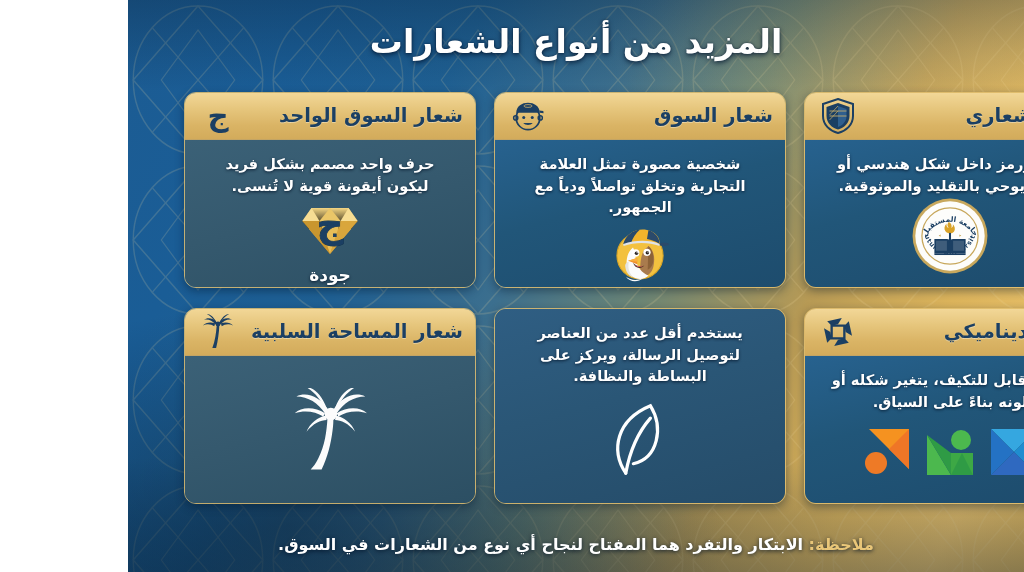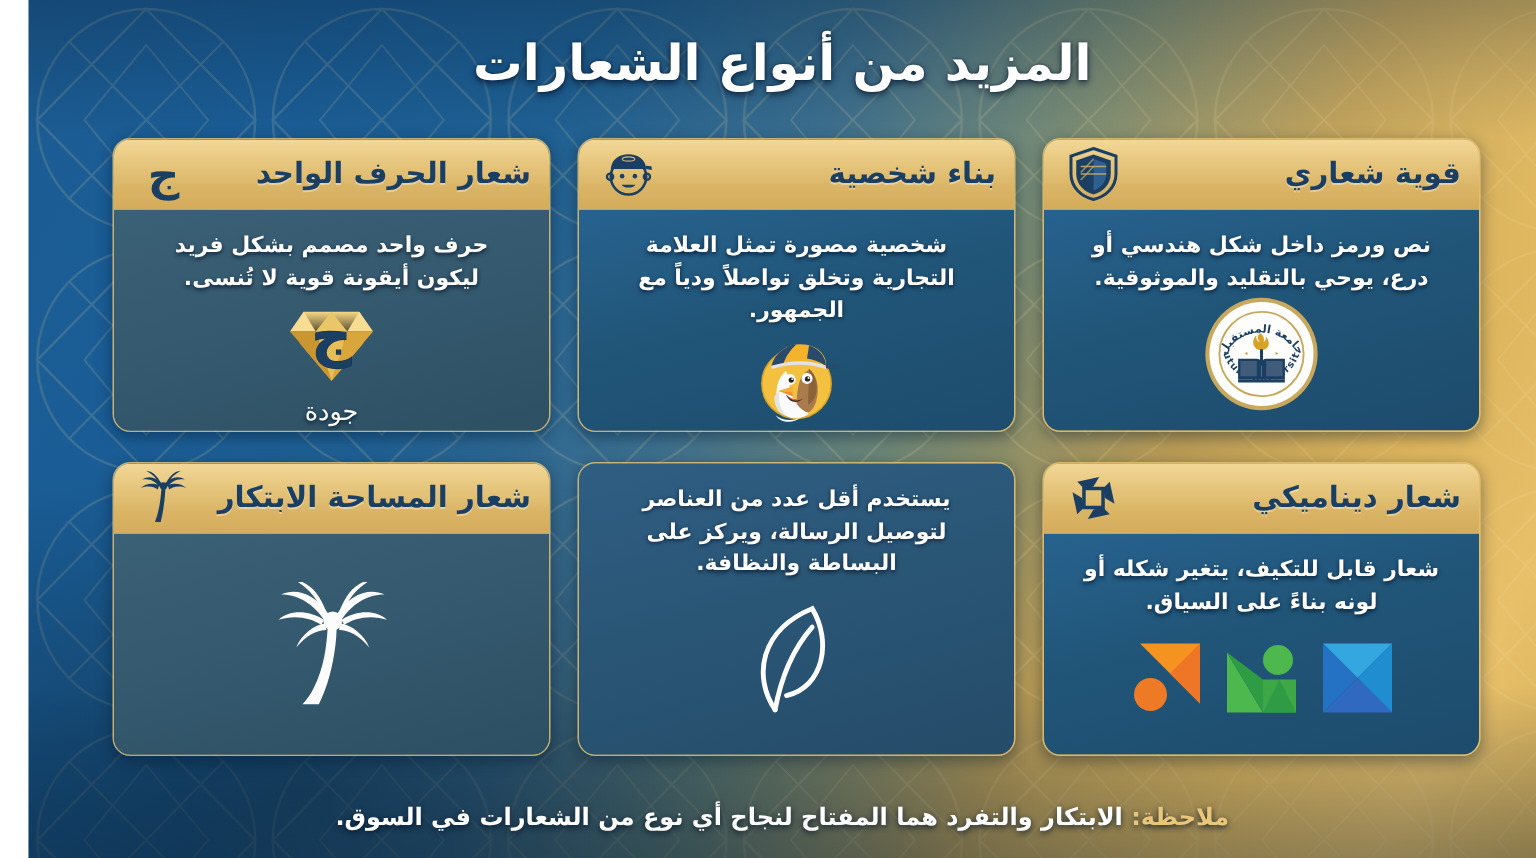--- a/index.html
+++ b/index.html
@@ -5,21 +5,21 @@
   * { margin:0; padding:0; box-sizing:border-box; }
 
   html, body {
     width:1024px; height:572px;
     overflow:hidden;
     font-family:"DejaVu Sans", sans-serif;
   }
 
   #stage {
     position:relative;
-    width:1005px; height:572px;
+    width:896px; height:572px;
     background:
       linear-gradient(118deg,
         #1c5c93 0%,
         #1a5d96 16%,
         #1f6093 30%,
         #3c6f8e 44%,
         #6c8575 56%,
         #b79a55 70%,
         #dcb45c 82%,
         #e8c06a 92%,
@@ -147,21 +147,21 @@
     display:flex;
     flex-direction:column;
     align-items:center;
     justify-content:center;
     gap:3px;
     padding-bottom:4px;
   }
 
   .logo-caption {
     font-size:13px;
-    font-weight:normal;
+    font-weight:bold;
     color:#e9c678;
     text-shadow:0 1px 3px rgba(0,18,38,.85);
     margin-top:0;
   }
 
   .shapes-row {
     display:flex;
     align-items:center;
     justify-content:center;
     gap:14px;
@@ -249,21 +249,21 @@
               <path d="M-18 6 h14 v13 h-14 z M18 6 h-14 v13 h14 z" fill="#fdfdfb" opacity=".16"></path>
               <path d="M-20 22 h40 v2.4 h-40 z" fill="#1b3f63"></path>
             </g>
           </svg>
         </div>
       </div>
     </div>
 
     <div class="card">
       <div class="card-head">
-        <span class="card-title">بناء شخصية</span>
+        <span class="card-title">شعار السوق</span>
         <span class="head-icon">
           <svg width="34" height="34" viewBox="0 0 36 36">
             <circle cx="18" cy="20" r="12.5" fill="none" stroke="#1b3f63" stroke-width="1.8"></circle>
             <path d="M5.5 14.5 C6 7.5 11.5 4 18 4 C24.5 4 30 7.5 30.5 14.5 Z" fill="#1b3f63"></path>
             <path d="M30.5 14.5 L34.5 15.2 L34.2 12.6 L30 12.2 Z" fill="#1b3f63"></path>
             <ellipse cx="18" cy="7.4" rx="4.4" ry="1.5" fill="none" stroke="#d6b46c" stroke-width=".8"></ellipse>
             <circle cx="13.5" cy="19.5" r="1.6" fill="#1b3f63"></circle>
             <circle cx="22.5" cy="19.5" r="1.6" fill="#1b3f63"></circle>
             <path d="M13 25.5 C15 28.2 21 28.2 23 25.5 Z" fill="#1b3f63"></path>
             <circle cx="5" cy="20" r="2.2" fill="none" stroke="#1b3f63" stroke-width="1.6"></circle>
@@ -298,21 +298,21 @@
             <path d="M26 37 C44 31 64 31 78 37 C78 39.4 78 40 78 40 C62 34.5 43 34.5 26.5 40 Z" fill="#e0e3e7"></path>
             <path d="M30 84 c6 5 16 6 24 2 c-6 6 -19 6 -24-2 z" fill="#fbfbfb"></path>
           </svg>
 
         </div>
       </div>
     </div>
 
     <div class="card warm">
       <div class="card-head">
-        <span class="card-title">شعار الحرف الواحد</span>
+        <span class="card-title">شعار السوق الواحد</span>
         <span class="head-icon">
           <svg width="34" height="36" viewBox="0 0 36 36">
             <text x="18" y="29" font-size="31" font-weight="bold" fill="#1b3f63" font-family="DejaVu Sans, sans-serif" text-anchor="middle">ج</text>
           </svg>
         </span>
       </div>
       <div class="card-body">
         <p class="card-desc">حرف واحد مصمم بشكل فريد ليكون أيقونة قوية لا تُنسى.</p>
         <div class="logo-slot">
           <svg width="68" height="66" viewBox="0 0 100 100">
@@ -389,21 +389,21 @@
           <svg width="66" height="76" viewBox="0 0 66 80">
             <path d="M18 76 C2 52 8 20 44 5 C58 28 52 60 26 66" fill="none" stroke="#ffffff" stroke-width="3.4" stroke-linecap="round"></path>
             <path d="M18 76 C22 54 30 34 44 18" fill="none" stroke="#ffffff" stroke-width="3.4" stroke-linecap="round"></path>
           </svg>
         </div>
       </div>
     </div>
 
     <div class="card warm">
       <div class="card-head">
-        <span class="card-title">شعار المساحة الابتكار</span>
+        <span class="card-title">شعار المساحة السلبية</span>
         <span class="head-icon">
           <svg width="34" height="36" viewBox="0 0 36 38">
             <g fill="#1b3f63">
               <path d="M17 9 C13 4 7 3 3 6 C8 5 12 7 15 11 Z"></path>
               <path d="M19 9 C23 4 29 3 33 6 C28 5 24 7 21 11 Z"></path>
               <path d="M16 8 C13 3 10 0 6 0 C10 2 13 5 15 9 Z"></path>
               <path d="M20 8 C23 3 26 0 30 0 C26 2 23 5 21 9 Z"></path>
               <path d="M15 10 C10 8 5 9 2 12 C7 10 11 11 14 13 Z"></path>
               <path d="M21 10 C26 8 31 9 34 12 C29 10 25 11 22 13 Z"></path>
               <circle cx="18" cy="10.5" r="2.6"></circle>

